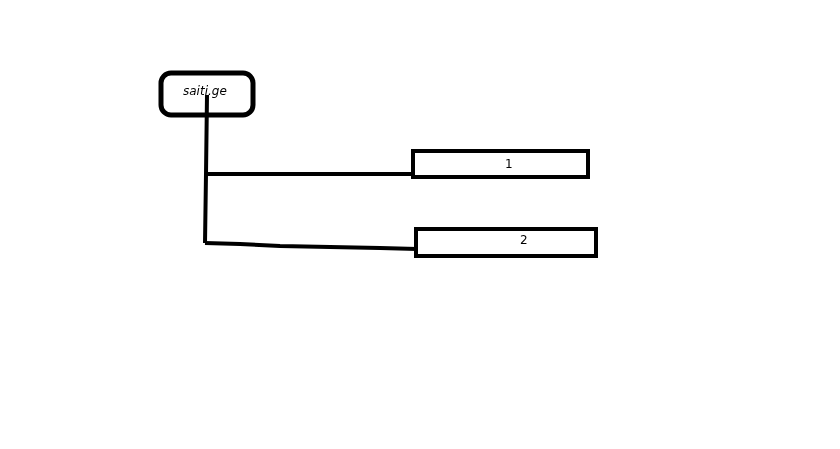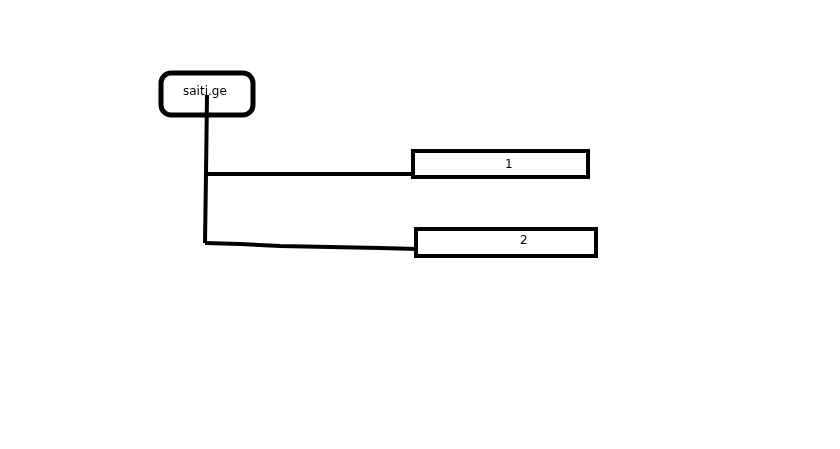--- a/index.html
+++ b/index.html
@@ -19,16 +19,16 @@
 
     <path d="M205 174 L414 174" fill="none" stroke="#000" stroke-width="4"></path>
 
     <path d="M205 243 L240 244 L280 246 L330 247 L380 248 L417 249" fill="none" stroke="#000" stroke-width="4"></path>
 
     <rect x="413" y="151" width="175" height="26" fill="#fff" stroke="#000" stroke-width="4"></rect>
 
     <rect x="416" y="229" width="180" height="27" fill="#fff" stroke="#000" stroke-width="4"></rect>
   </svg>
 
-  <span class="label" style="left:183px; top:84px;">saiti.ge</span>
+  <span class="label" style="left:183px; top:84px;font-style:italic;">saiti.ge</span>
   <span class="label" style="left:505px; top:157px;">1</span>
   <span class="label" style="left:520px; top:233px;">2</span>
 </div>
 
 </body></html>

